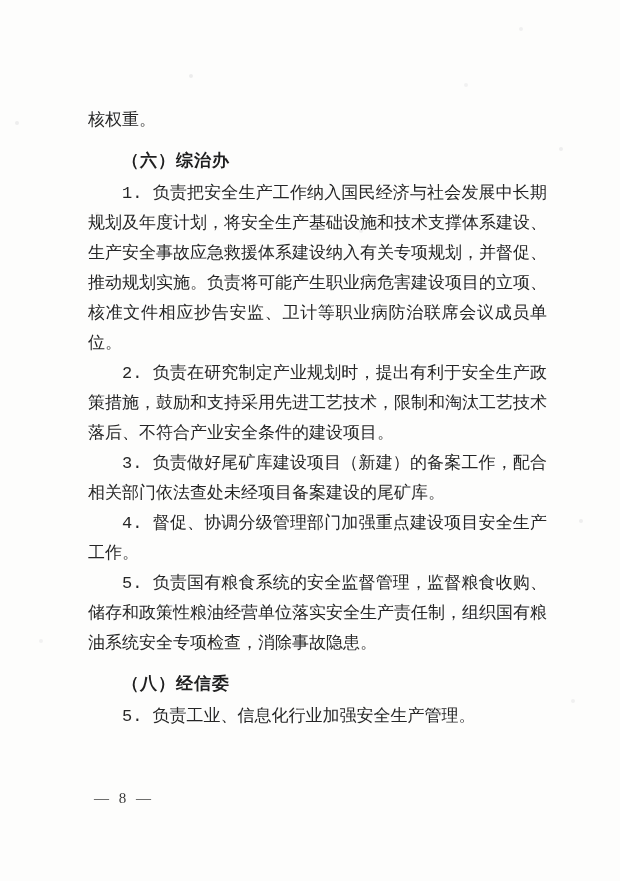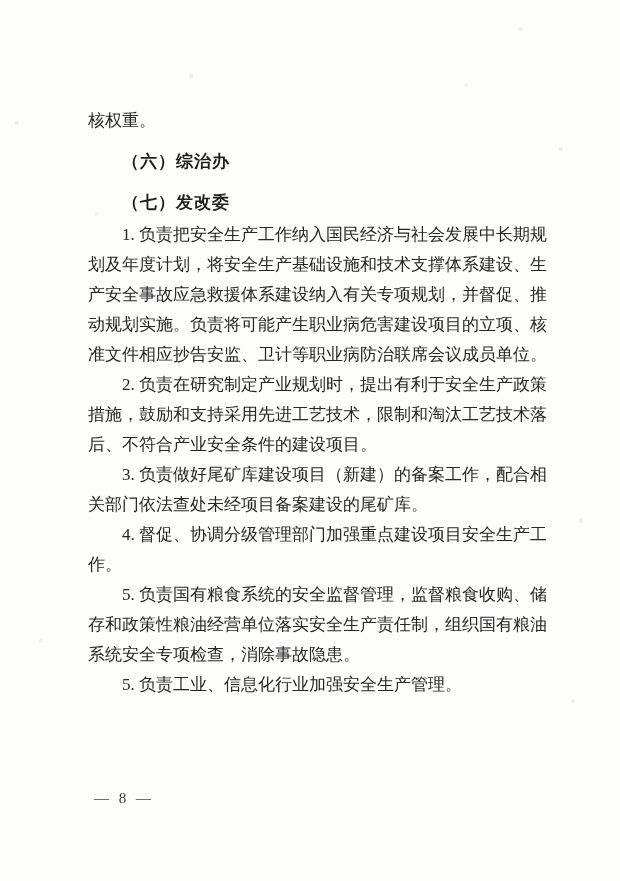--- a/index.html
+++ b/index.html
@@ -46,20 +46,21 @@
     width: 459px;
     font-size: 17px;
     line-height: 30px;
     text-align: justify;
     text-justify: inter-ideograph;
     word-break: break-all;
   }
   .content p {
     margin: 0;
     text-indent: 2em;
+    font-family: Liberation Mono, monospace;
   }
   .content p.cont {
     text-indent: 0;
   }
   .content p.heading {
     font-weight: bold;
     color: #1f1f1f;
     margin: 11px 0 2px 0;
     letter-spacing: 1px;
   }
@@ -78,30 +79,30 @@
 
 <div class="page">
   <div class="speckles"></div>
 
   <main class="content">
     <p class="cont">核权重。</p>
 
     <p class="heading">（六）综治办</p>
 
 
-    <p class="heading">（七）发改委</p>
 
     <p>1. 负责把安全生产工作纳入国民经济与社会发展中长期规划及年度计划，将安全生产基础设施和技术支撑体系建设、生产安全事故应急救援体系建设纳入有关专项规划，并督促、推动规划实施。负责将可能产生职业病危害建设项目的立项、核准文件相应抄告安监、卫计等职业病防治联席会议成员单位。</p>
 
     <p>2. 负责在研究制定产业规划时，提出有利于安全生产政策措施，鼓励和支持采用先进工艺技术，限制和淘汰工艺技术落后、不符合产业安全条件的建设项目。</p>
 
     <p>3. 负责做好尾矿库建设项目（新建）的备案工作，配合相关部门依法查处未经项目备案建设的尾矿库。</p>
 
     <p>4. 督促、协调分级管理部门加强重点建设项目安全生产工作。</p>
 
     <p>5. 负责国有粮食系统的安全监督管理，监督粮食收购、储存和政策性粮油经营单位落实安全生产责任制，组织国有粮油系统安全专项检查，消除事故隐患。</p>
 
+    <p class="heading">（八）经信委</p>
 
     <p>5. 负责工业、信息化行业加强安全生产管理。</p>
   </main>
 
   <div class="pagenum">— 8 —</div>
 </div>
 
 </body></html>

